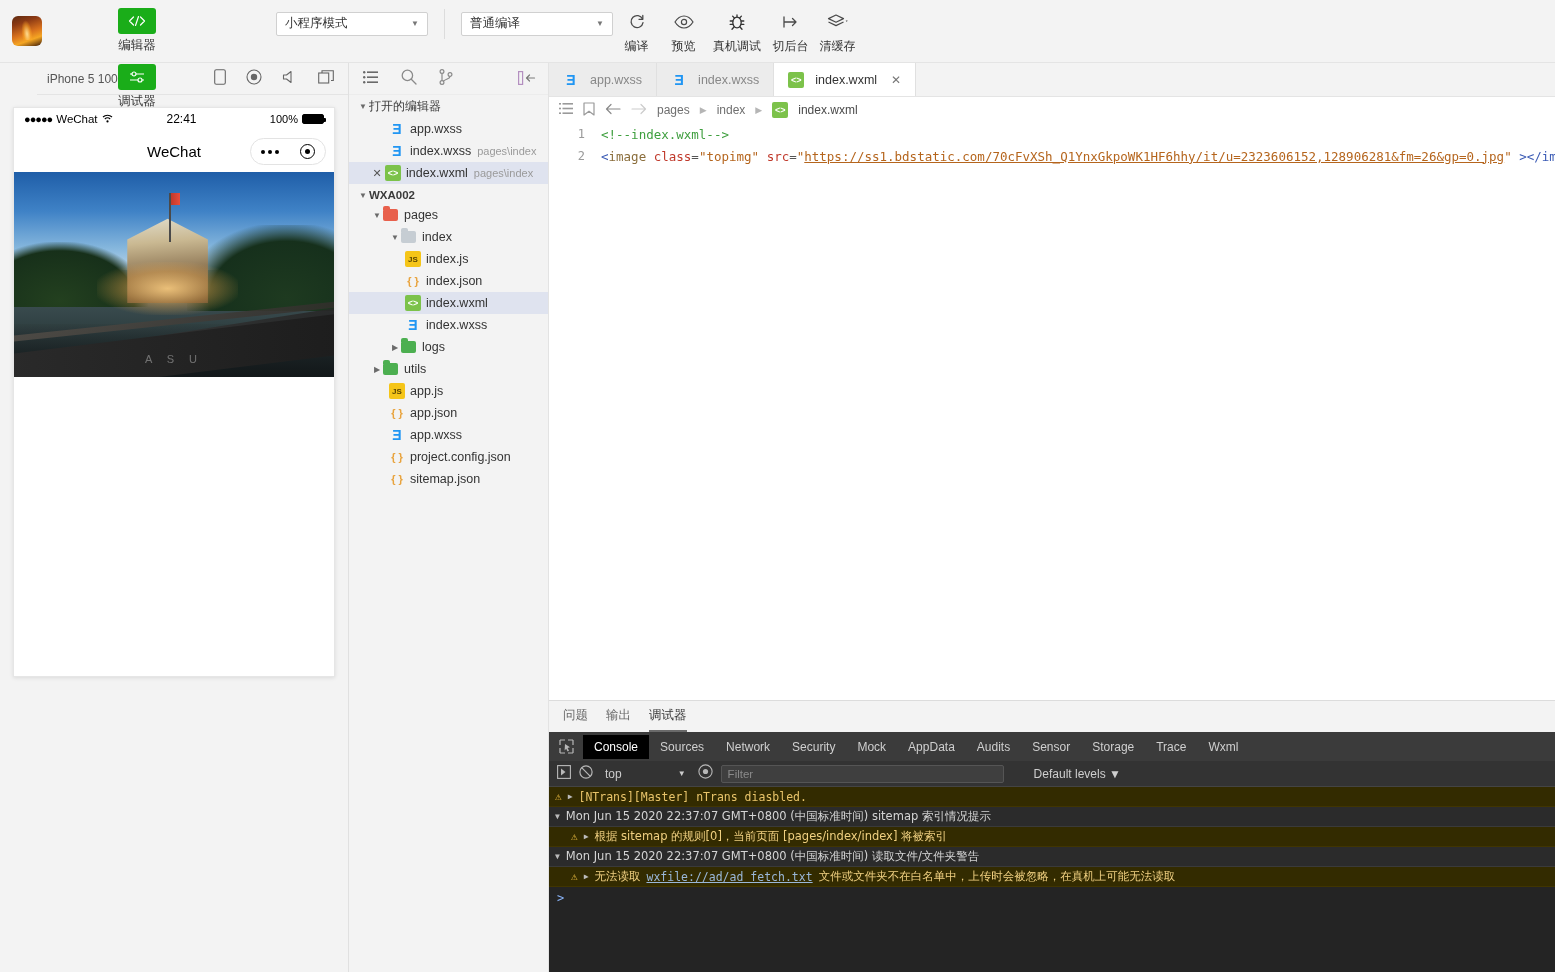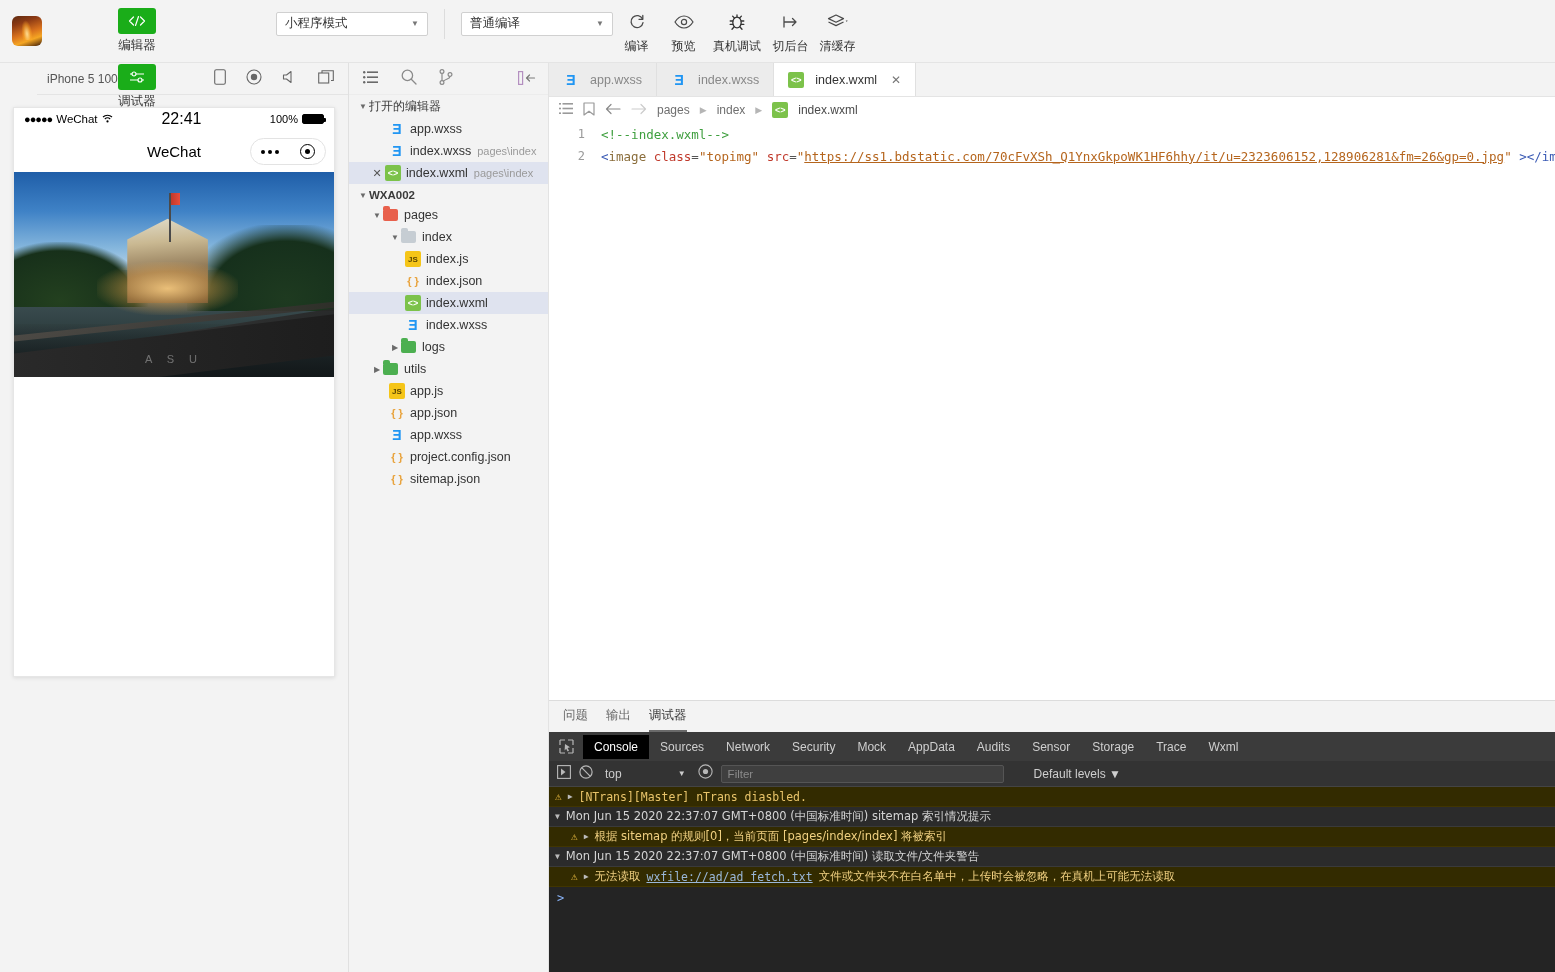--- a/index.html
+++ b/index.html
@@ -74,21 +74,21 @@
   .sim-bar-icons { margin-left: auto; display: flex; align-items: center; gap: 20px; padding-right: 14px; }
   .sim-stage { flex: 1; padding: 12px 14px 0 13px; }
   .phone {
     width: 322px; height: 570px; background: #fff; border: 1px solid #e6e6e6;
     box-shadow: 0 1px 4px rgba(0,0,0,.10); display: flex; flex-direction: column; overflow: hidden;
   }
   .status-bar { height: 22px; display: flex; align-items: center; font-size: 11.5px; color: #000;
                 padding: 0 10px; position: relative; flex: none; }
   .sb-left { display: flex; align-items: center; gap: 4px; }
   .sb-dots { letter-spacing: -1px; font-size: 11px; }
-  .sb-time { position: absolute; left: 15px; right: 0; text-align: center; font-size: 16px; }
+  .sb-time { position: absolute; left: 15px; right: 0; text-align: center; font-size: 12px; }
   .sb-right { margin-left: auto; display: flex; align-items: center; gap: 4px; font-size: 11px; }
   .battery { width: 22px; height: 10px; border: 1px solid #000; border-radius: 2px; position: relative;
              background: linear-gradient(#000,#000); }
   .battery::after { content:""; position:absolute; right:-3px; top:3px; width:2px; height:4px; background:#000; border-radius:0 1px 1px 0;}
   .nav-bar { height: 42px; display: flex; align-items: center; justify-content: center;
              position: relative; flex: none; }
   .nav-title { font-size: 15px; color: #000; }
   .capsule {
     position: absolute; right: 8px; top: 8px; width: 76px; height: 27px;
     border: 1px solid #e3e3e3; border-radius: 14px; display: flex; align-items: center;

